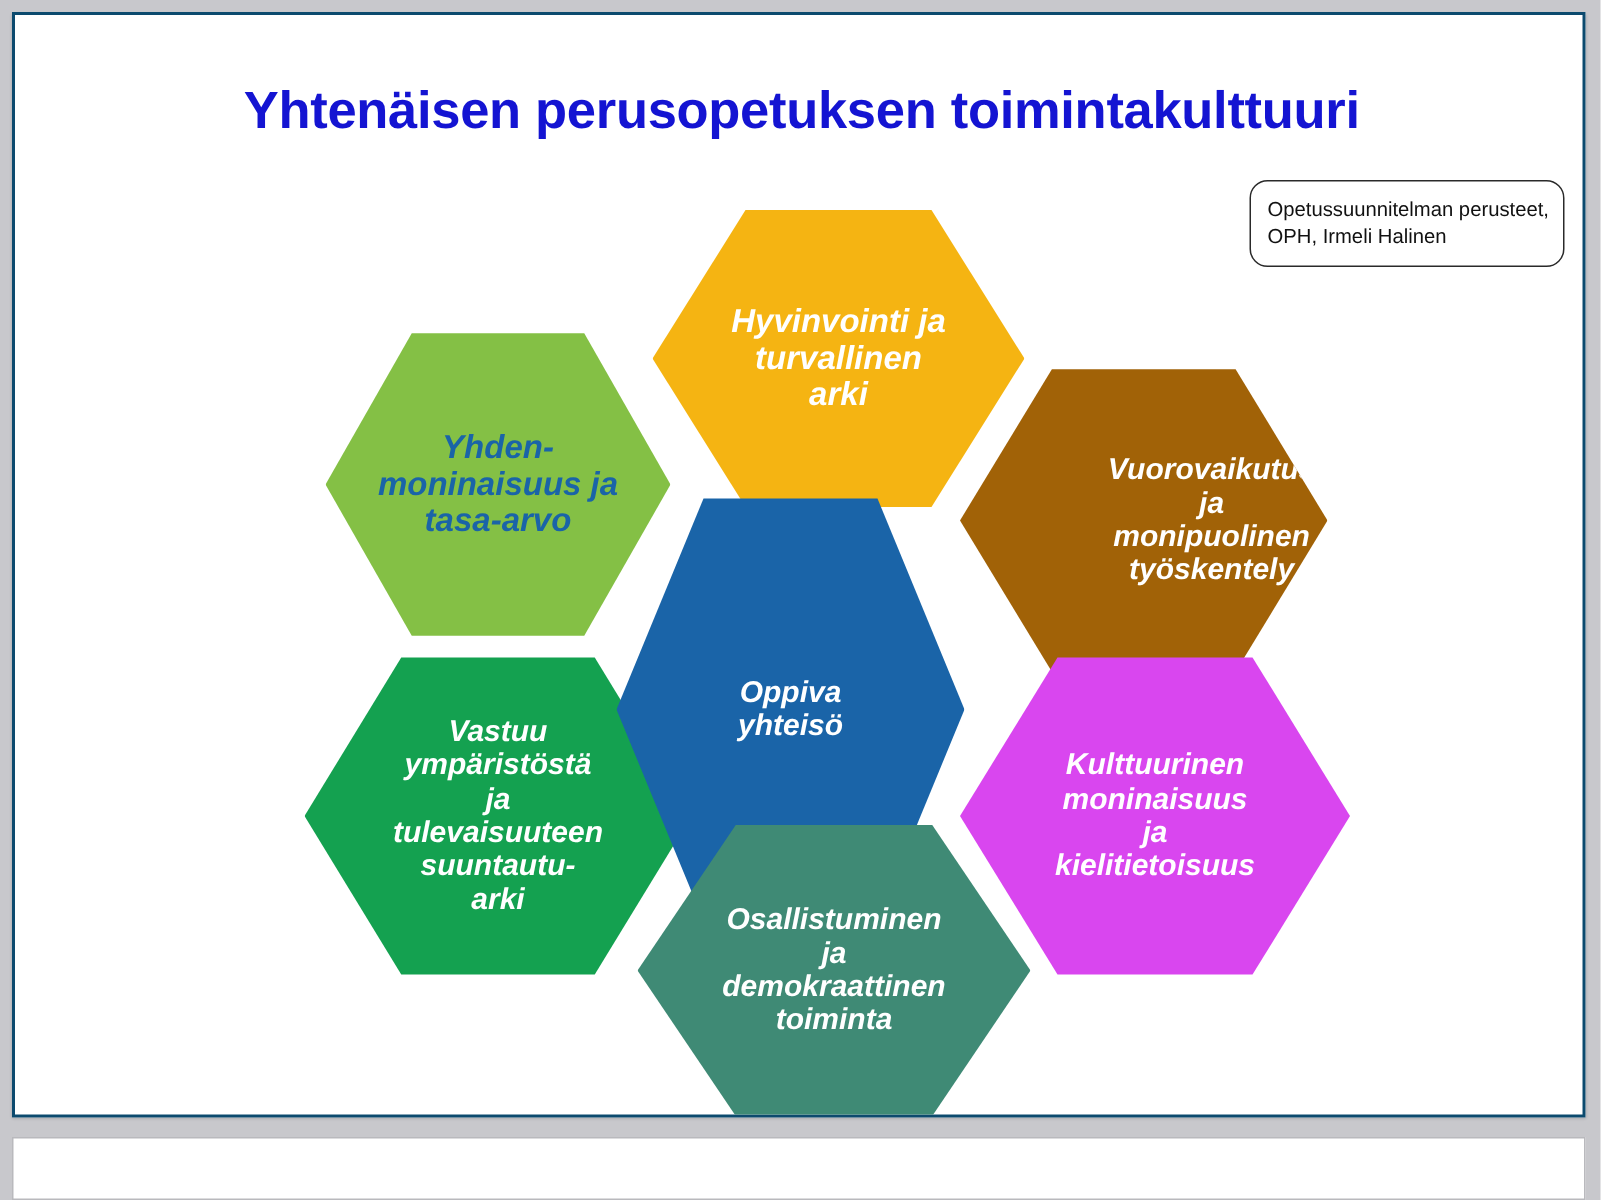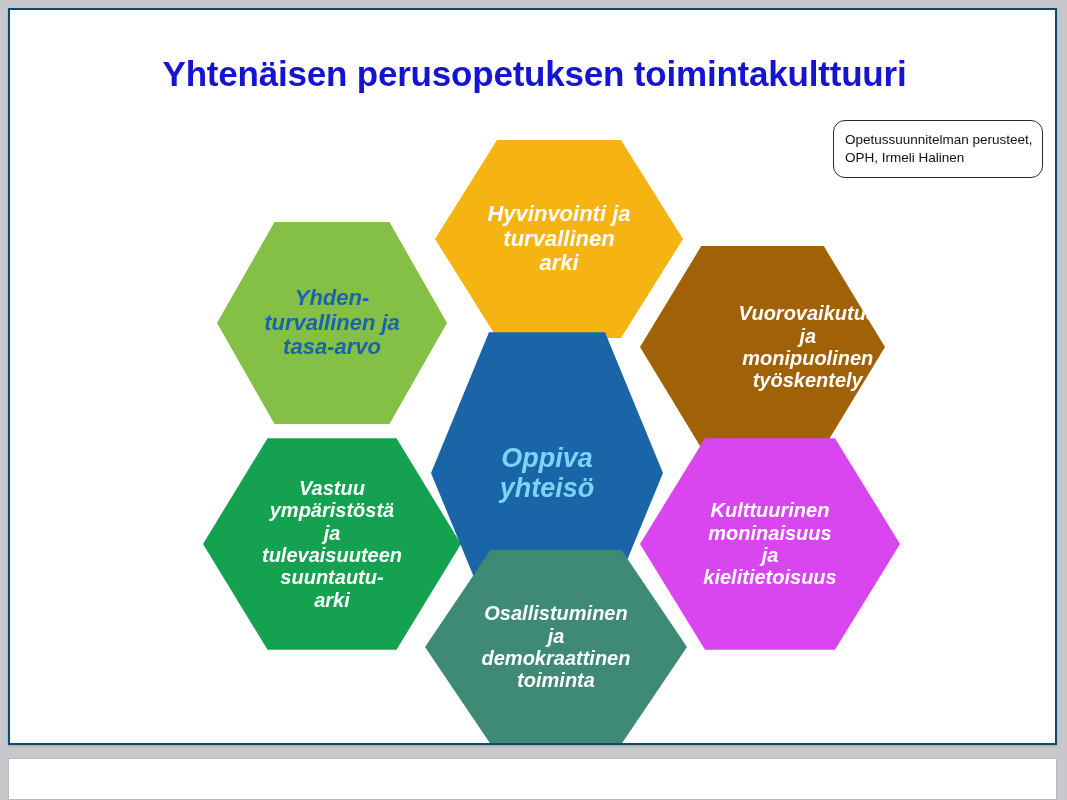--- a/index.html
+++ b/index.html
@@ -94,24 +94,24 @@
   }
   .hex span {
     display: block;
     padding: 0 8px;
     white-space: pre-line;
     font-style: italic;
   }
 
   
   .hex-center {
-    left: 236px; top: 198px; width: 232px; height: 290px;
+    left: 216px; top: 198px; width: 232px; height: 290px;
     background: #1a64a8;
-    font-size: 27px;
-    color: #7dd3fc;
+    font-size: 20px;
+    color: #ffffff;
   }
   .hex-top {
     left: 240px; top: 7px; width: 248px; height: 204px;
     background: #f5b412;
     font-size: 22px;
     color: #ffffff;
   }
   .hex-left-upper {
     left: 22px; top: 89px; width: 230px; height: 208px;
     background: #84c045;
@@ -153,21 +153,21 @@
 
   <div class="source-box">
     <div class="line">Opetussuunnitelman perusteet,</div>
     <div class="line">OPH, Irmeli Halinen</div>
   </div>
 
   <div class="hexwrap">
 
     <div class="hex hex-left-upper">
       <span>Yhden-
-turvallinen ja
+moninaisuus ja
 tasa-arvo</span>
     </div>
 
     <div class="hex hex-top">
       <span>Hyvinvointi ja
 turvallinen
 arki</span>
     </div>
 
     <div class="hex hex-right-upper">

